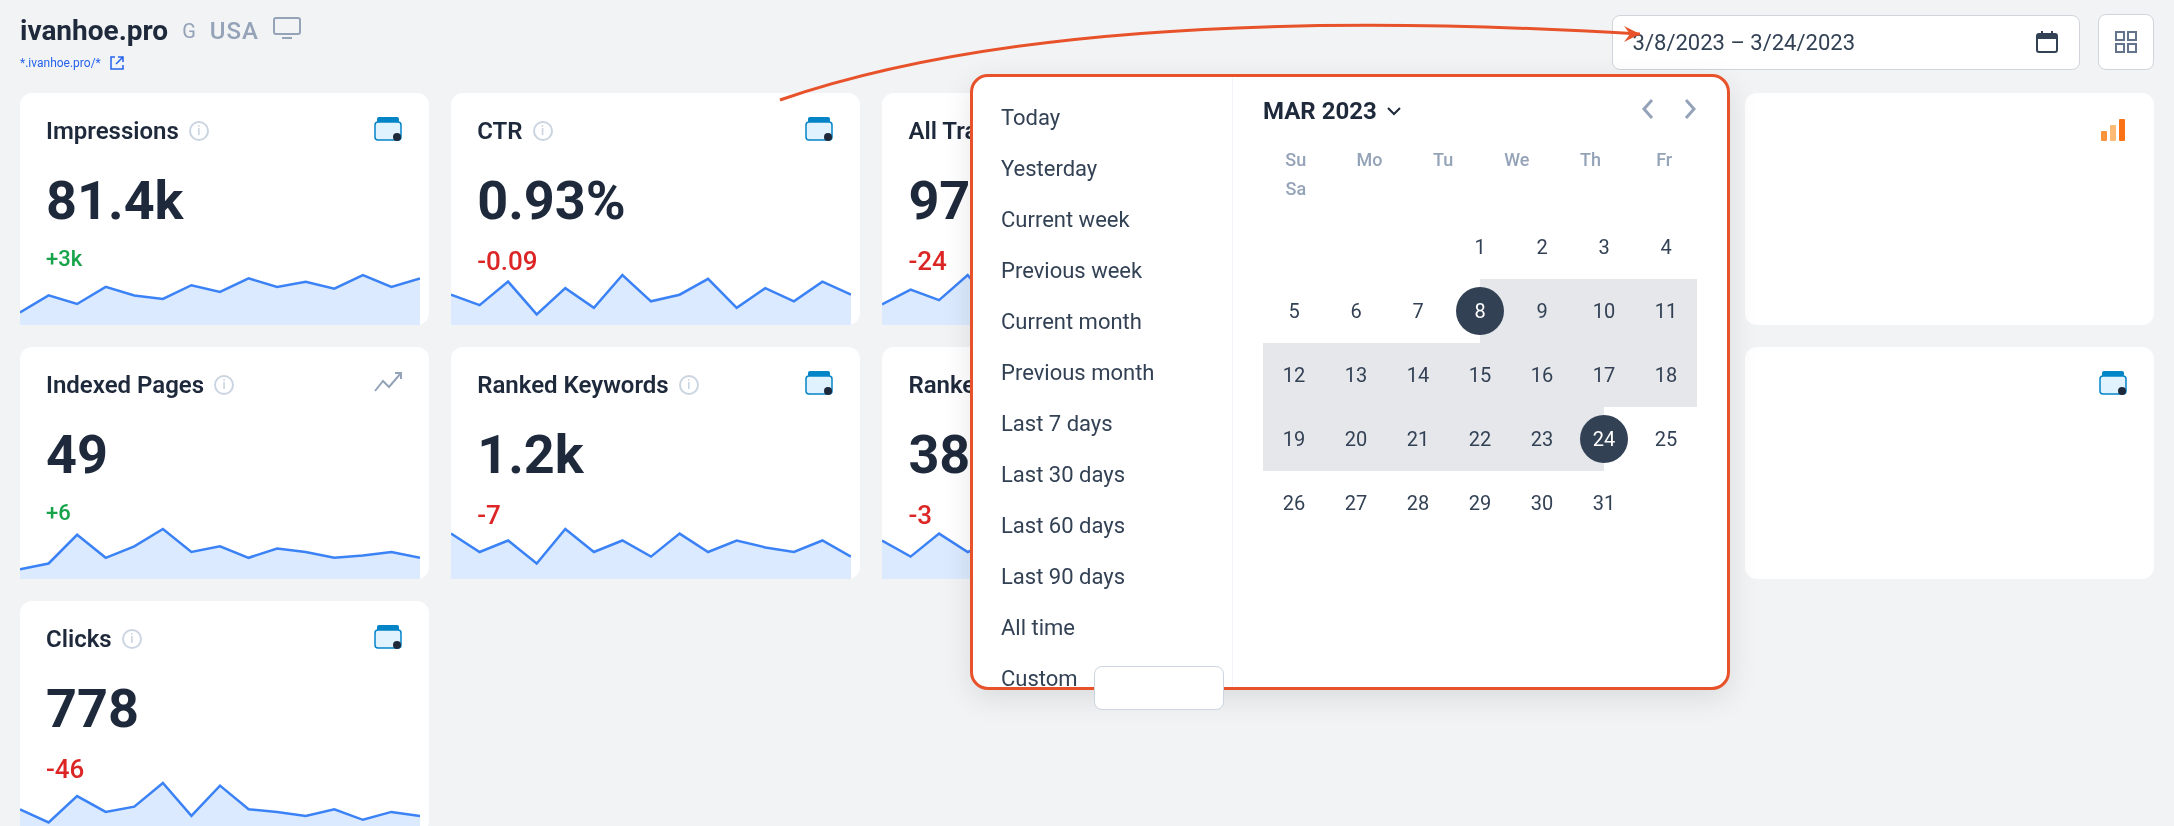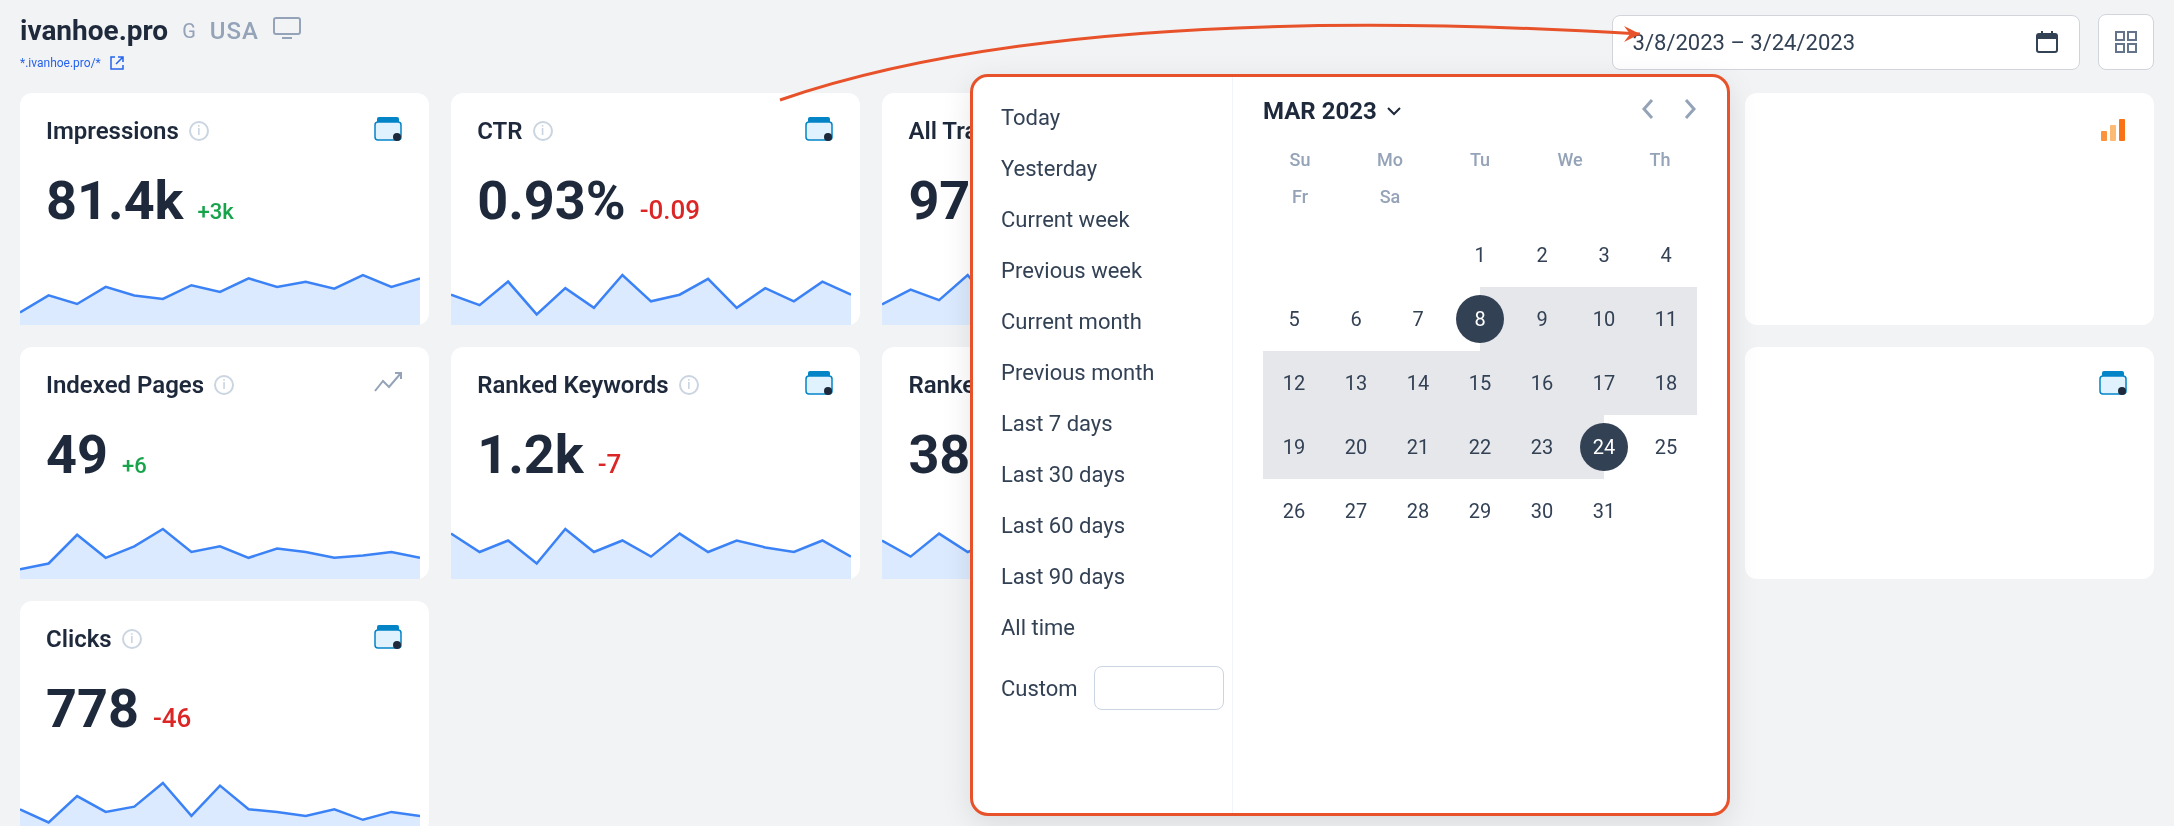--- a/index.html
+++ b/index.html
@@ -19,38 +19,38 @@
 .cal-icon { width: 24px; height: 24px; }
 .grid-btn { background: #fff; border: 1px solid #d1d5db; border-radius: 8px; width: 56px; height: 56px; display: flex; align-items: center; justify-content: center; color: #64748b; }
 
 .cards { display: grid; grid-template-columns: repeat(5, 1fr); gap: 22px; width: 2134px; }
 .card { background: #fff; border-radius: 12px; padding: 22px 26px 0 26px; height: 232px; display: flex; flex-direction: column; position: relative; }
 .card-head { display: flex; align-items: center; justify-content: space-between; margin-bottom: 22px; }
 .card-title-wrap { display: flex; align-items: center; gap: 10px; }
 .card-title { font-size: 24px; font-weight: 600; color: #1e293b; }
 .info-icon { width: 20px; height: 20px; border: 2px solid #cbd5e1; border-radius: 50%; display: inline-flex; align-items: center; justify-content: center; font-size: 12px; color: #cbd5e1; font-weight: 600; }
 .source-icon { width: 30px; height: 28px; }
-.card-value-row { display: flex; align-items: baseline; gap: 14px; }
+.card-value-row { display: flex; align-items: baseline; gap: 14px; flex-direction: column; }
 .card-value { font-size: 54px; font-weight: 700; color: #1e293b; }
 .delta-pos { font-size: 22px; color: #16a34a; font-weight: 500; }
 .delta-neg { font-size: 26px; color: #dc2626; font-weight: 500; }
 .spark { position: absolute; left: 0; right: 0; bottom: 0; height: 56px; }
 
-.popover { position: absolute; top: 74px; left: 970px; width: 760px; height: 742px; background: #fff; border: 3px solid #e8522a; border-radius: 18px; display: flex; z-index: 30; box-shadow: 0 8px 30px rgba(0,0,0,0.1); }
+.popover { position: absolute; top: 74px; left: 970px; width: 760px; height: 616px; background: #fff; border: 3px solid #e8522a; border-radius: 18px; display: flex; z-index: 30; box-shadow: 0 8px 30px rgba(0,0,0,0.1); }
 .presets { width: 260px; padding: 28px 28px; display: flex; flex-direction: column; gap: 26px; border-right: 1px solid #f1f5f9; }
 .preset-item { font-size: 22px; color: #334155; cursor: pointer; }
-.custom-row { display: flex; align-items: center; gap: 16px; }
+.custom-row { display: flex; gap: 16px; }
 .custom-input { border: 1px solid #cbd5e1; border-radius: 8px; width: 130px; height: 44px; }
 
 .calendar { flex: 1; padding: 20px 30px; }
 .cal-head { display: flex; align-items: center; justify-content: space-between; margin-bottom: 24px; }
 .cal-month { display: flex; align-items: center; gap: 10px; font-size: 24px; font-weight: 700; color: #1e293b; }
 .cal-nav { display: flex; gap: 28px; color: #94a3b8; }
 .cal-chev { cursor: pointer; }
-.dow { display: grid; grid-template-columns: repeat(5, 1fr); gap: 16px; margin-bottom: 16px; }
+.dow { display: grid; grid-template-columns: repeat(6, 1fr); gap: 8px; margin-bottom: 16px; }
 .dow div { text-align: center; font-size: 18px; color: #94a3b8; font-weight: 500; }
 .days { display: grid; grid-template-columns: repeat(7, 1fr); }
 .day { height: 64px; display: flex; align-items: center; justify-content: center; font-size: 20px; color: #334155; cursor: pointer; }
 .day.empty { pointer-events: none; }
 .day.in-range { background: #e5e7eb; }
 .day-circle { width: 48px; height: 48px; border-radius: 50%; background: #334155; color: #fff; display: flex; align-items: center; justify-content: center; }
 .day.start { background: linear-gradient(to right, transparent 50%, #e5e7eb 50%); }
 .day.end { background: linear-gradient(to right, #e5e7eb 50%, transparent 50%); }
 
 .arrow-svg { position: absolute; top: 20px; left: 770px; width: 900px; height: 90px; z-index: 25; pointer-events: none; }

